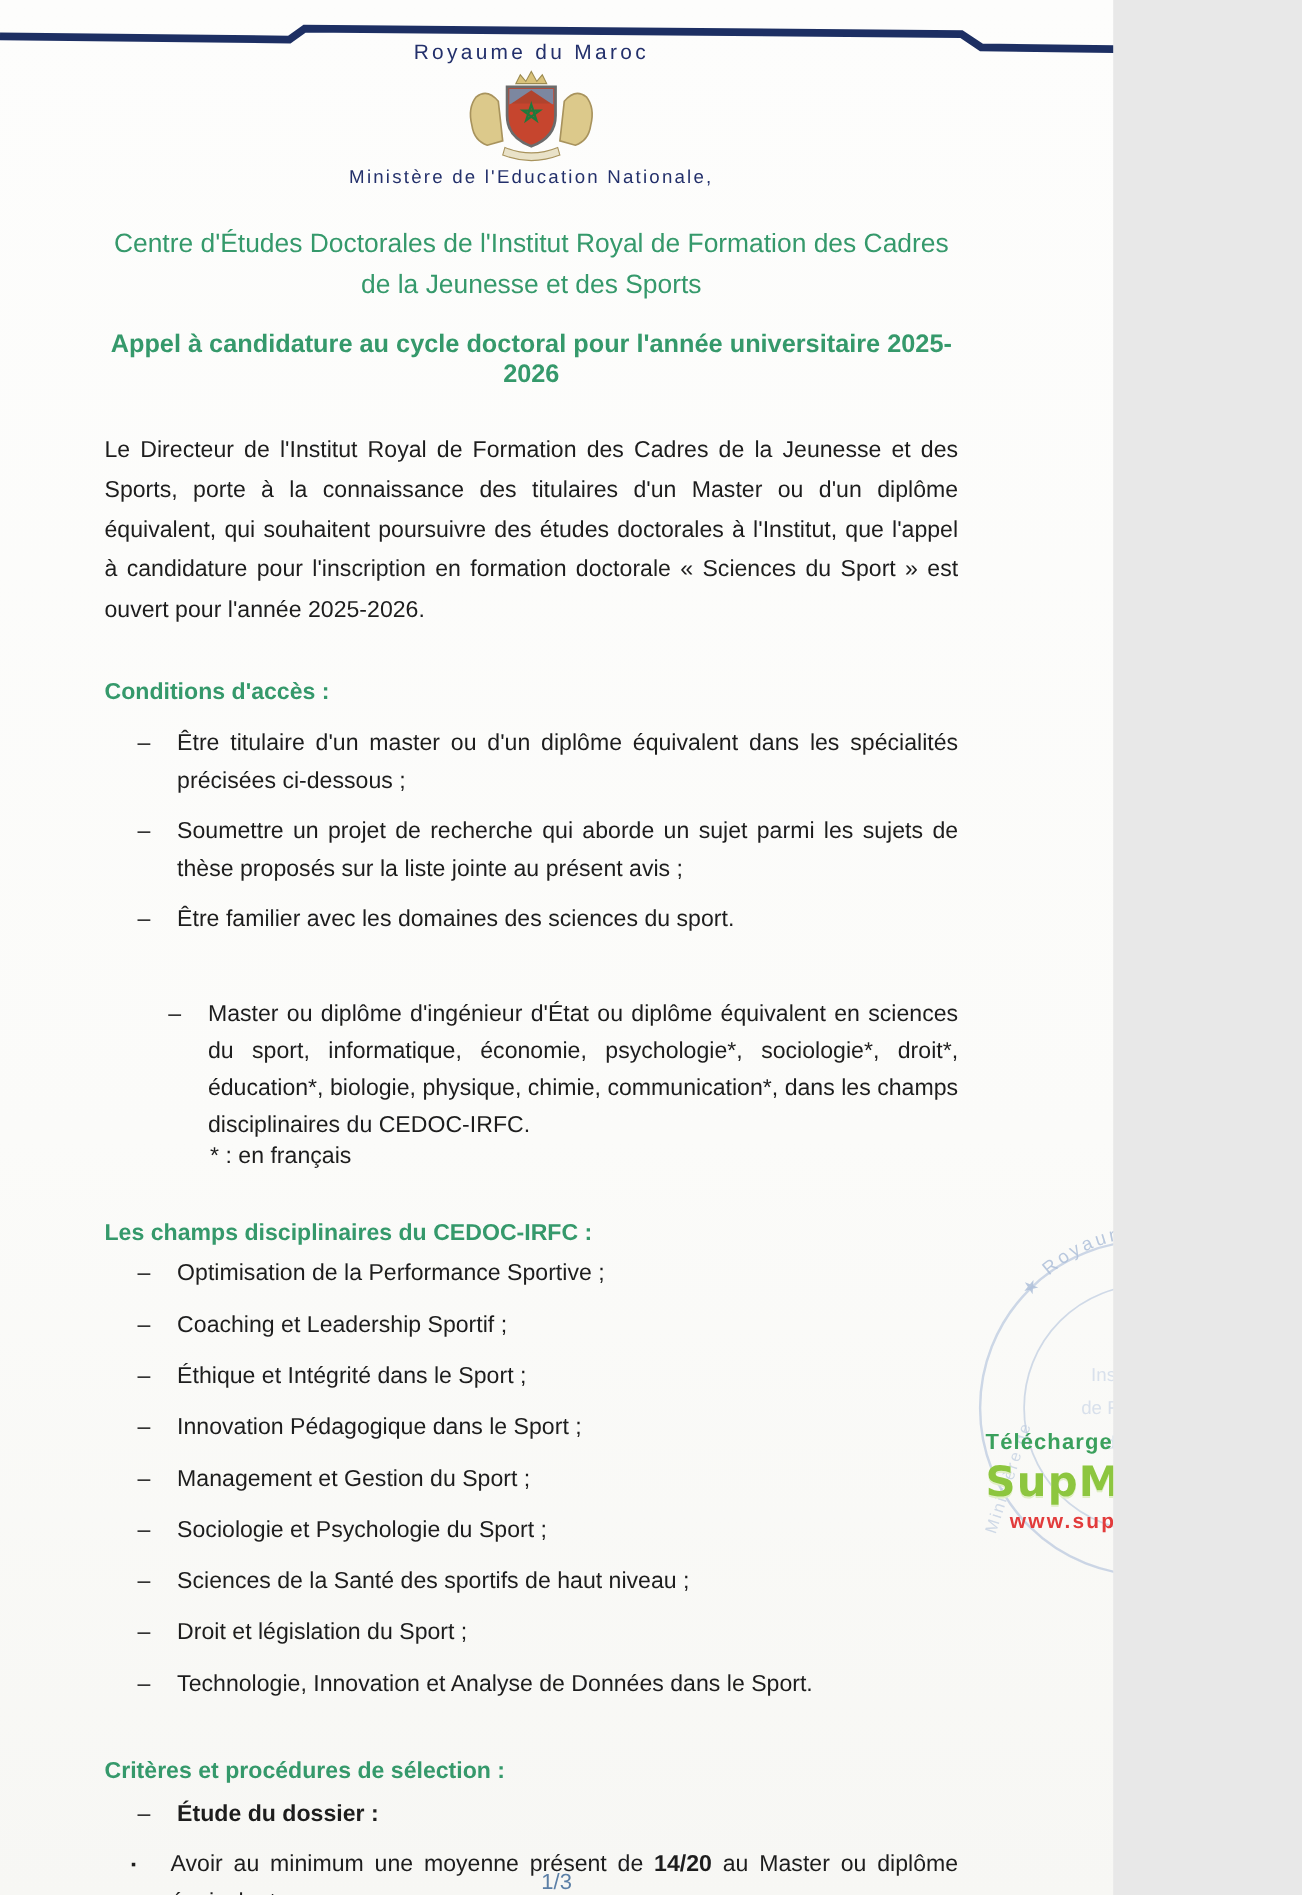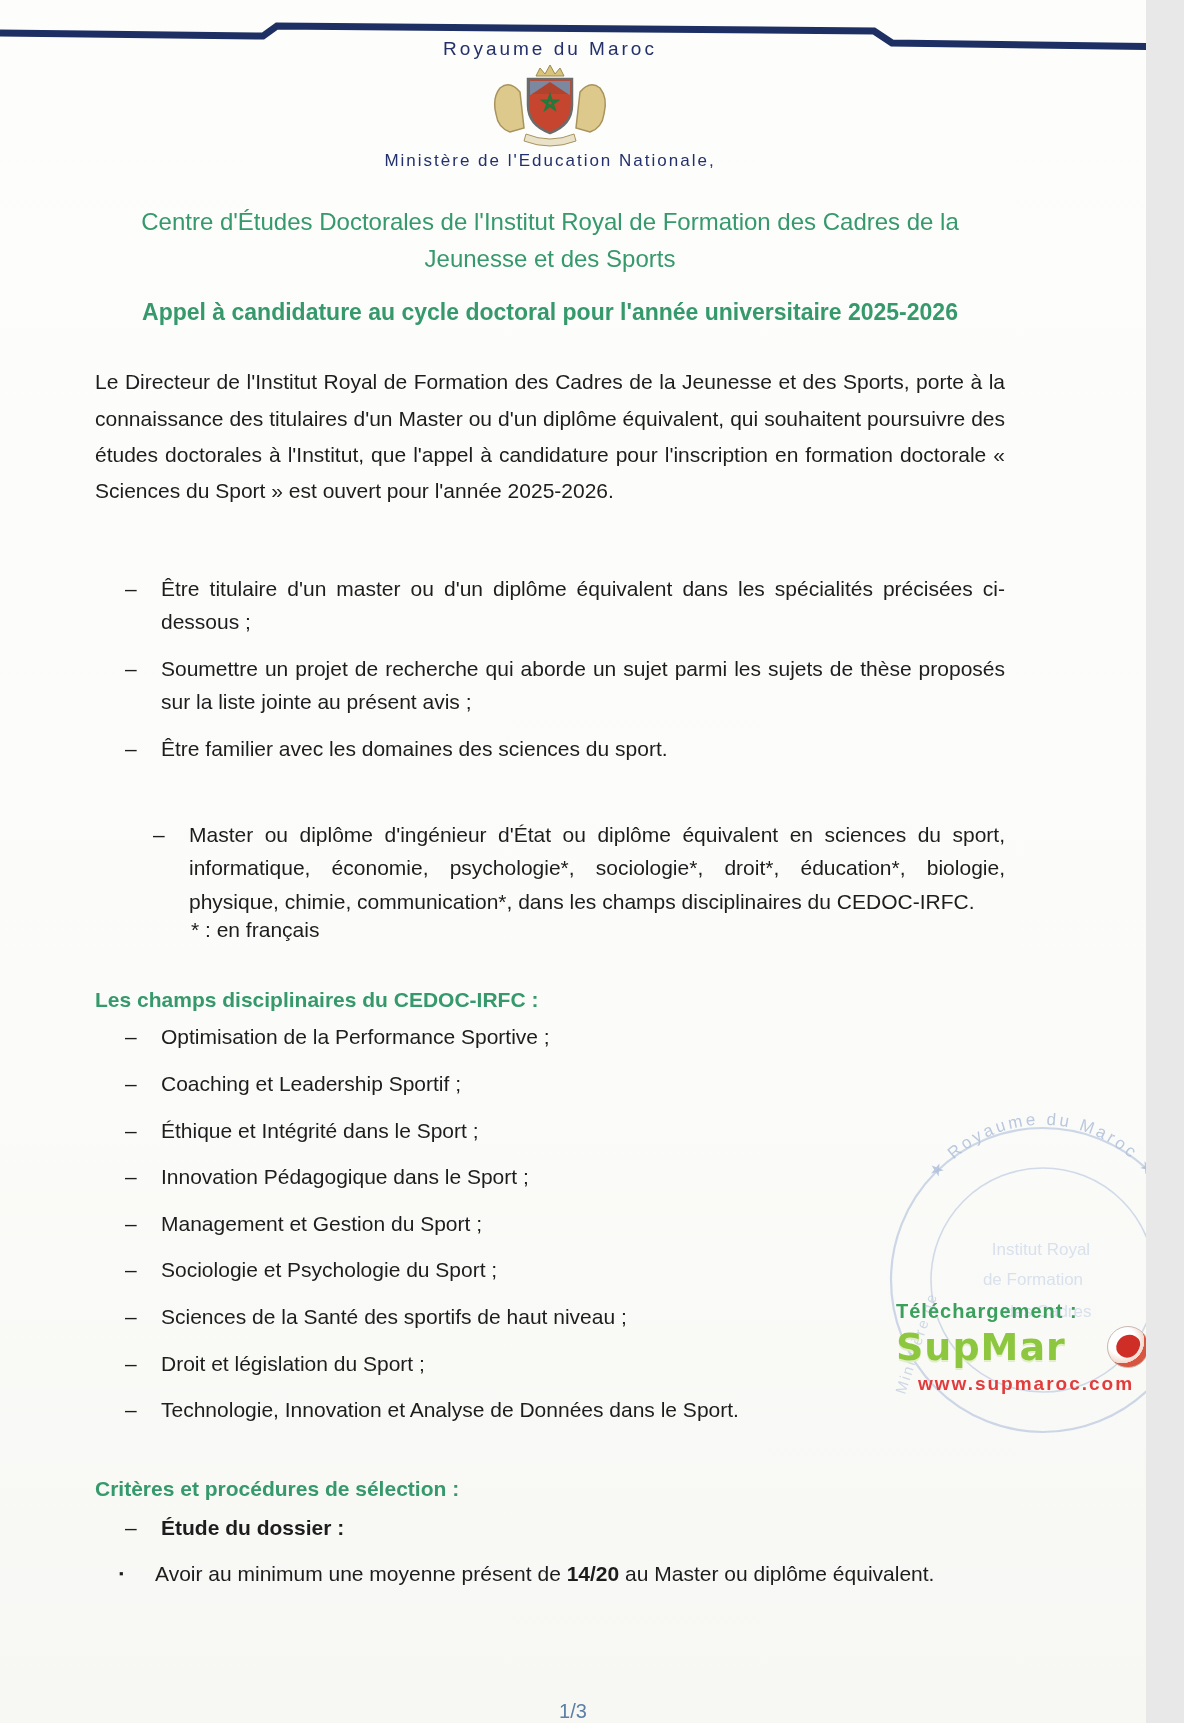--- a/index.html
+++ b/index.html
@@ -1,18 +1,18 @@
 <!DOCTYPE html>
 <html><head>
 <meta charset="utf-8">
 <style>
   html,body{margin:0;padding:0;background:#e8e8e8;}
   .page{
     position:relative;
-    width:1146px;height:1723px;
+    width:1012px;height:1723px;
     background:linear-gradient(180deg,#fdfdfc 0%,#fbfbf9 60%,#f7f7f4 100%);
     overflow:hidden;
     font-family:"Liberation Sans","DejaVu Sans",sans-serif;
     color:#222;
   }
   .topline{position:absolute;top:0;left:0;width:1184px;height:70px;}
   .content{position:relative;padding:30px 141px 0 95px;}
   .hdr{ text-align:center; color:#23306b;}
   .hdr-kingdom{
     font-size:19px;letter-spacing:3px;margin-top:8px;
@@ -107,20 +107,21 @@
         <div>Ministère de l'Education Nationale,</div>
       </div>
     </div>
 
     <div class="title">Centre d'Études Doctorales de l'Institut Royal de Formation des Cadres de la Jeunesse et des Sports</div>
     <div class="subtitle">Appel à candidature au cycle doctoral pour l'année universitaire 2025-2026</div>
 
     <p class="intro">Le Directeur de l'Institut Royal de Formation des Cadres de la Jeunesse et des Sports, porte à la connaissance des titulaires d'un Master ou d'un diplôme équivalent, qui souhaitent poursuivre des études doctorales à l'Institut, que l'appel à candidature pour l'inscription en formation doctorale « Sciences du Sport » est ouvert pour l'année 2025-2026.</p>
 
     <div style="margin-top:44px;">
+      <h3 class="sec-heading">Conditions d'accès :</h3>
       <div class="spacer-s"></div>
       <ul class="bullets">
         <li class="bullet loose">
           <span class="dash">–</span>
           <span class="btext">Être titulaire d'un master ou d'un diplôme équivalent dans les spécialités précisées ci-dessous ;</span>
         </li>
         <li class="bullet loose">
           <span class="dash">–</span>
           <span class="btext">Soumettre un projet de recherche qui aborde un sujet parmi les sujets de thèse proposés sur la liste jointe au présent avis ;</span>
         </li>

